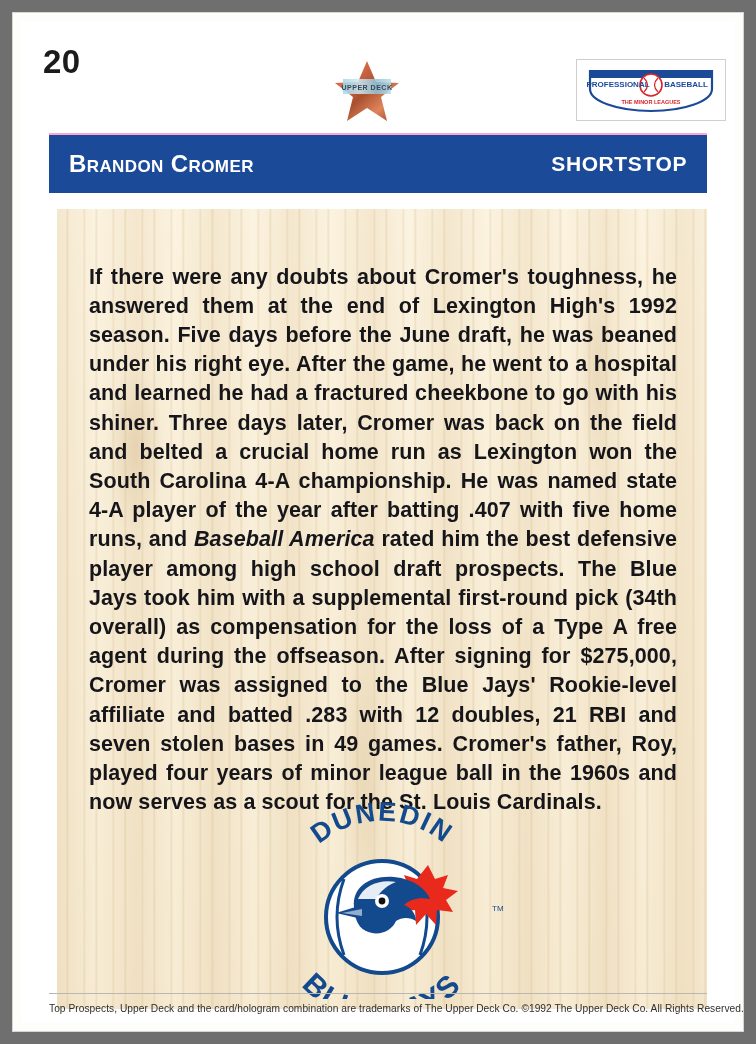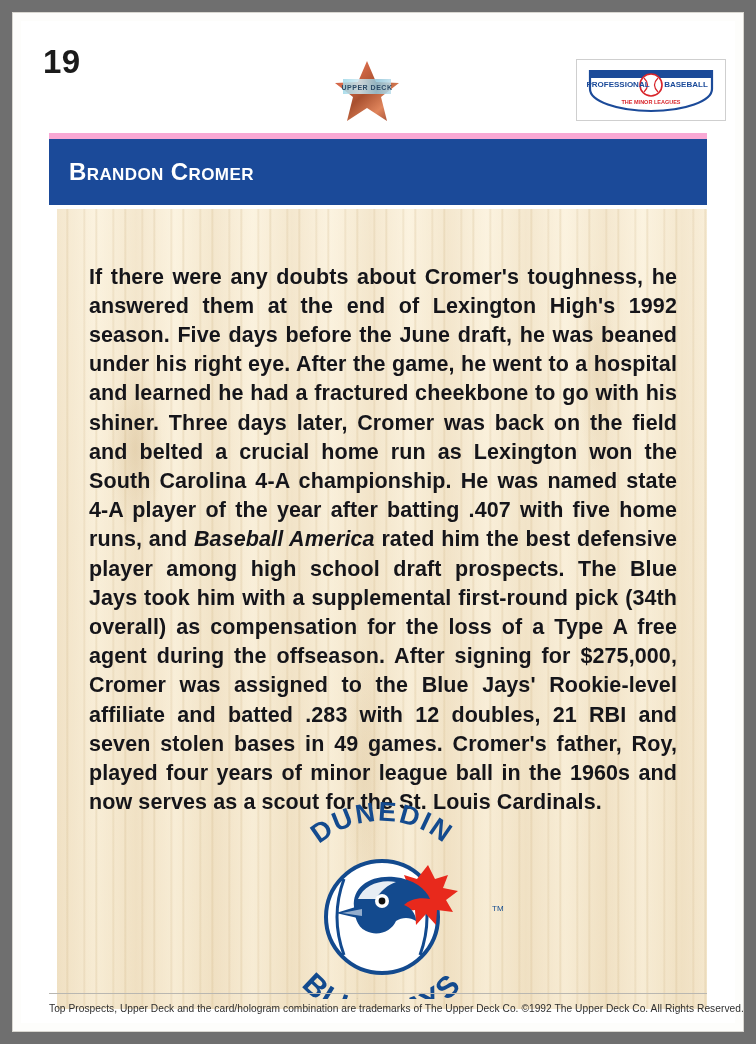--- a/index.html
+++ b/index.html
@@ -72,23 +72,23 @@
     height: 62px;
   }
   .pro-logo svg { display:block; }
 
   
   .name-bar {
     position: absolute;
     left: 28px;
     top: 112px;
     right: 28px;
-    height: 72px;
+    height: 60px;
     background: #1b4a99;
-    border-top: 6px solid #f9a8d4;
+    border-top: 2px solid #f9a8d4;
     box-sizing: border-box;
     display: flex;
     align-items: center;
     justify-content: space-between;
     padding: 0 20px;
   }
   .player-name {
     color: #ffffff;
     font-size: 24px;
     font-weight: bold;
@@ -185,21 +185,21 @@
   }
 </style>
 </head>
 <body>
 
 <div class="card">
   <div class="card-inner">
 
     <div class="top-row">
 
-      <div class="card-number">19</div>
+      <div class="card-number">20</div>
 
       <div class="holo">
         <svg width="72" height="66" viewBox="0 0 72 66">
           <defs>
             <linearGradient id="holoG" x1="0" y1="0" x2="1" y2="1">
               <stop offset="0%" stop-color="#b94a3a"></stop>
               <stop offset="25%" stop-color="#d86b4a"></stop>
               <stop offset="50%" stop-color="#a8502f"></stop>
               <stop offset="75%" stop-color="#e0855c"></stop>
               <stop offset="100%" stop-color="#8d3a28"></stop>
@@ -226,20 +226,21 @@
           <path d="M68 19 q7 7 0 14 M82 19 q-7 7 0 14" stroke="#d8242a" stroke-width="1.2" fill="none"></path>
           <text x="42" y="28" text-anchor="middle" font-family="'Liberation Sans', sans-serif" font-size="8" font-weight="bold" fill="#1b4a99">PROFESSIONAL</text>
           <text x="110" y="28" text-anchor="middle" font-family="'Liberation Sans', sans-serif" font-size="8" font-weight="bold" fill="#1b4a99">BASEBALL</text>
           <text x="75" y="45" text-anchor="middle" font-family="'Liberation Sans', sans-serif" font-size="5.5" font-weight="bold" fill="#d8242a">THE MINOR LEAGUES</text>
         </svg>
       </div>
     </div>
 
     <div class="name-bar">
       <span class="player-name">Brandon Cromer</span>
+      <span class="player-pos">SHORTSTOP</span>
     </div>
 
     <div class="wood">
       <div class="wood-knots"></div>
 
       <p class="bio"><span>If there were any doubts about Cromer's toughness, he answered them at the end of Lexington High's 1992 season. Five days before the June draft, he was beaned under his right eye. After the game, he went to a hospital and learned he had a fractured cheekbone to go with his shiner. Three days later, Cromer was back on the field and belted a crucial home run as Lexington won the South Carolina 4-A championship. He was named state 4-A player of the year after batting .407 with five home runs, and </span><i>Baseball America</i><span> rated him the best defensive player among high school draft prospects. The Blue Jays took him with a supplemental first-round pick (34th overall) as compensation for the loss of a Type A free agent during the offseason. After signing for $275,000, Cromer was assigned to the Blue Jays' Rookie-level affiliate and batted .283 with 12 doubles, 21 RBI and seven stolen bases in 49 games. Cromer's father, Roy, played four years of minor league ball in the 1960s and now serves as a scout for the St. Louis Cardinals.</span></p>
 
       <div class="team-logo">
         <svg width="260" height="200" viewBox="0 0 260 200">
           <defs>

